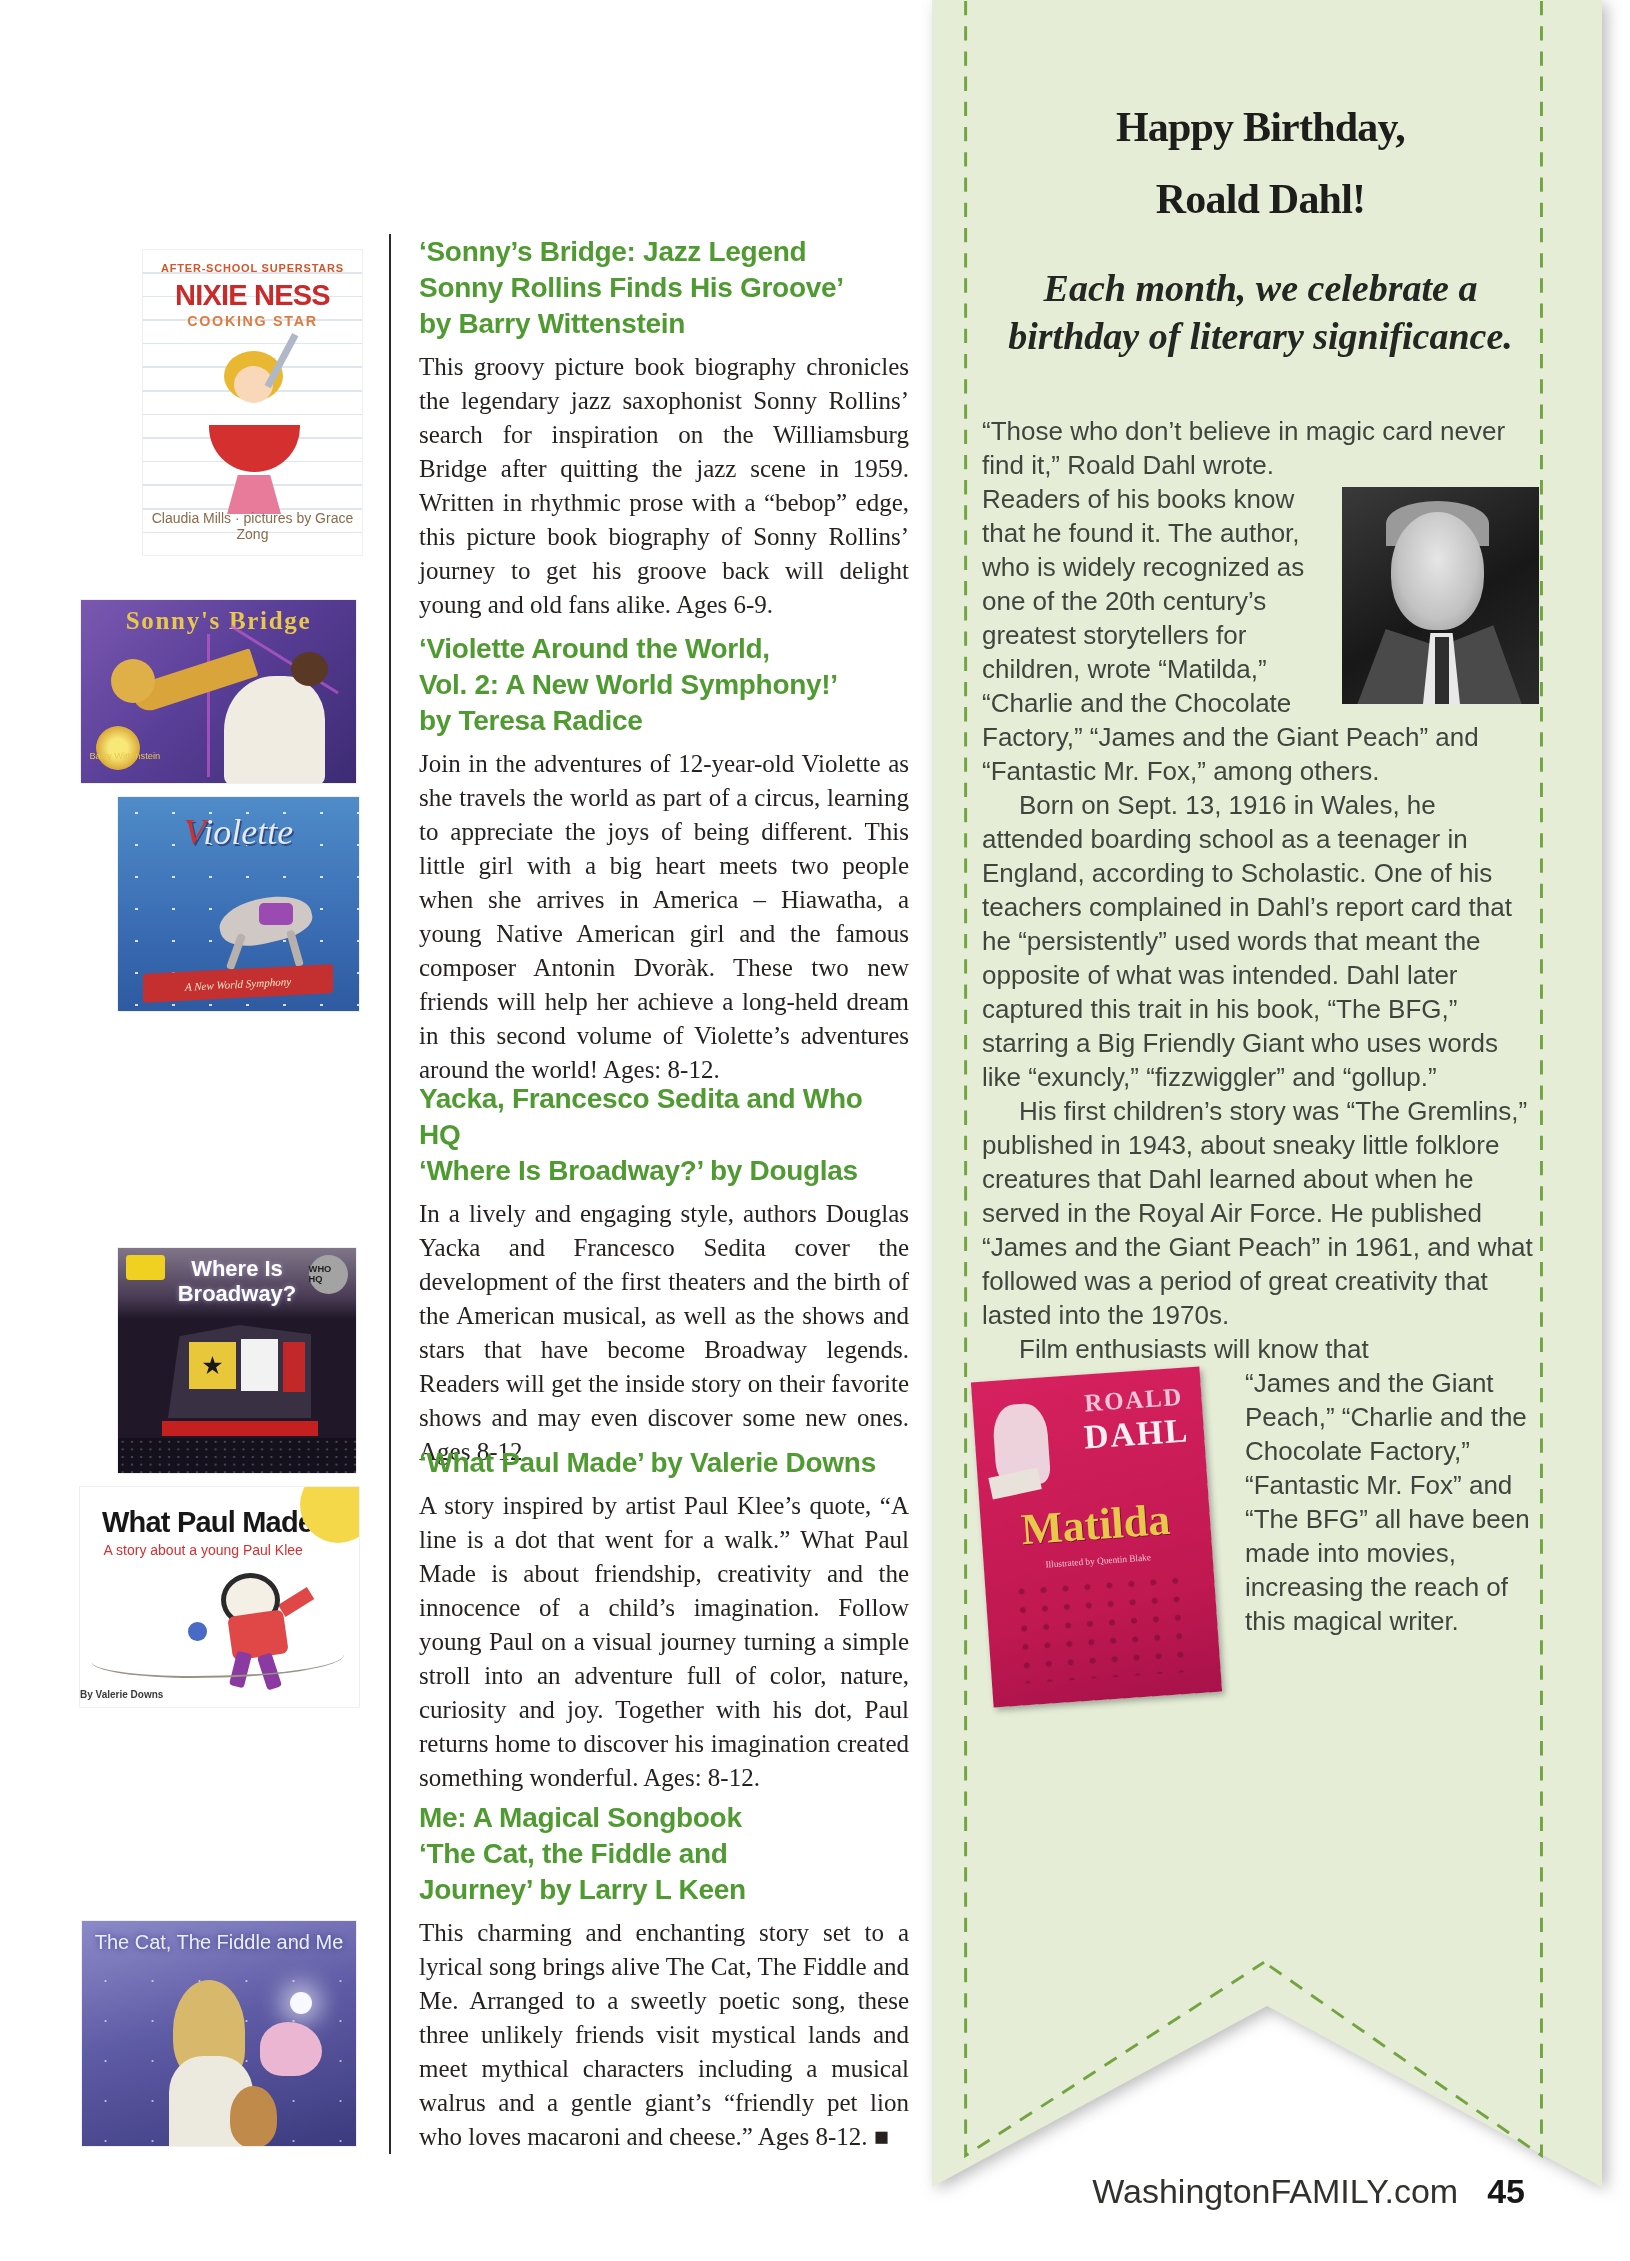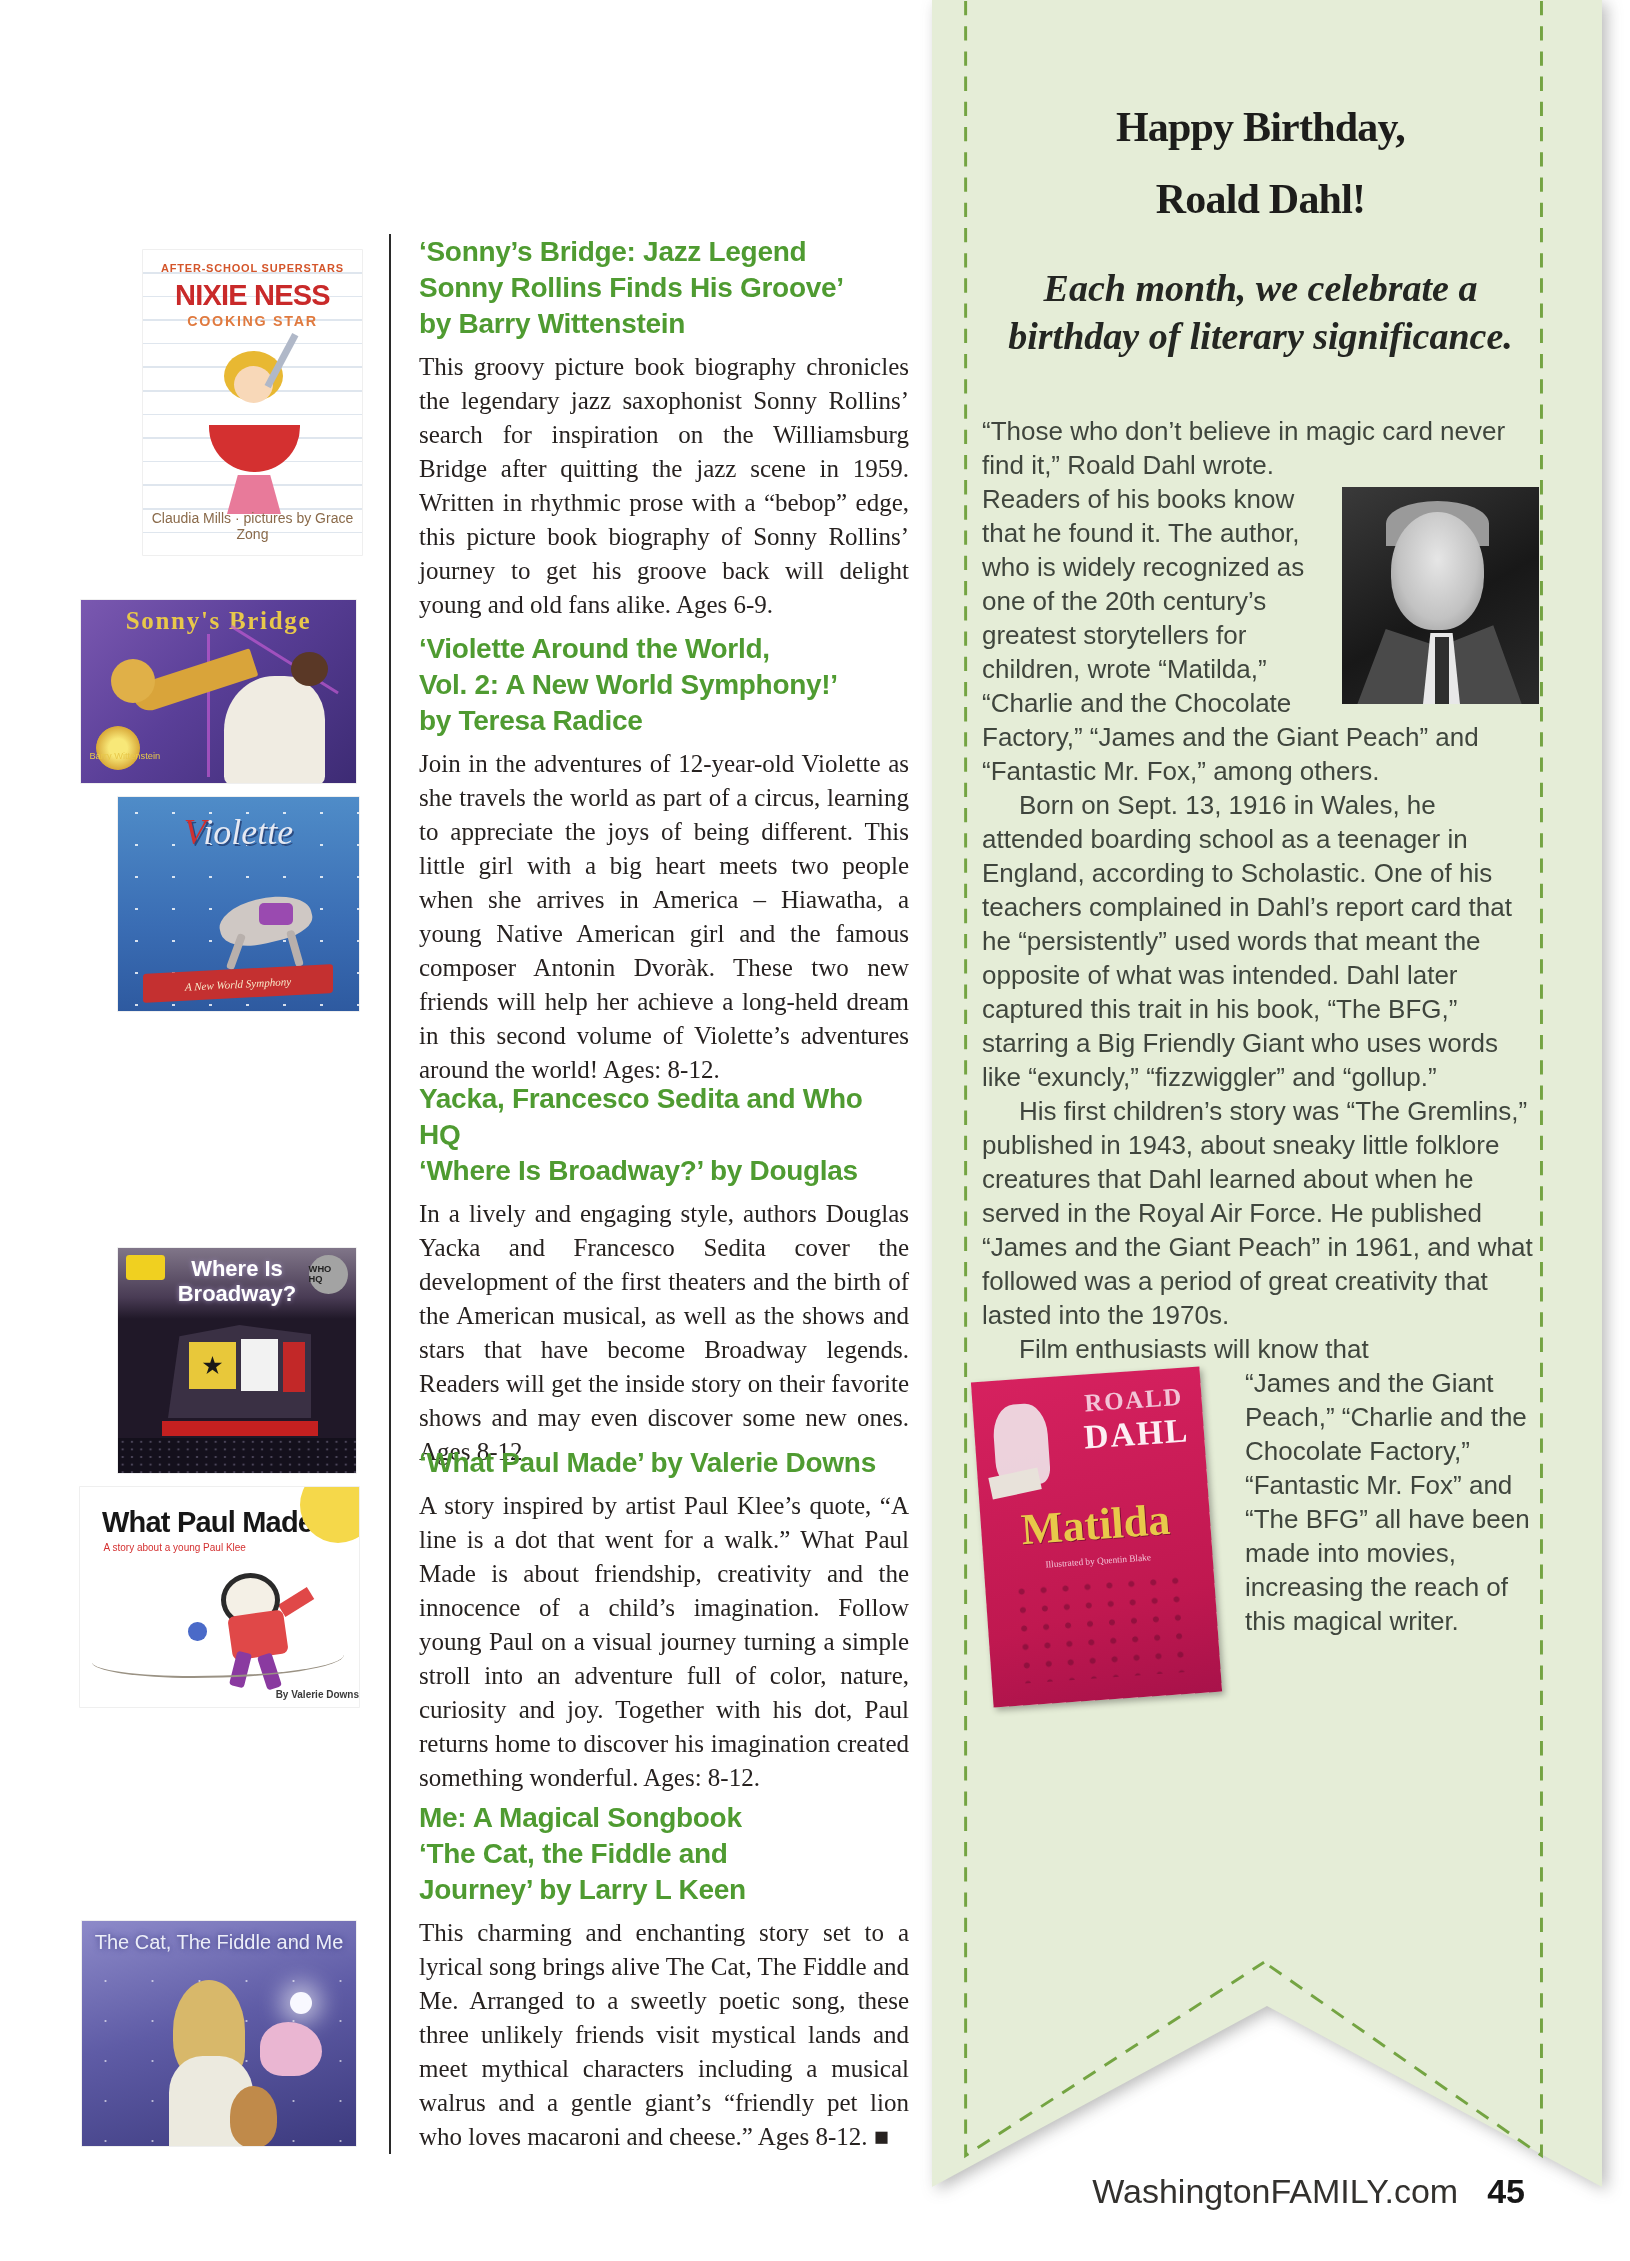--- a/index.html
+++ b/index.html
@@ -87,35 +87,35 @@
   .b-bill3{position:absolute;left:165px;top:94px;width:22px;height:50px;background:#c22828;}
   .b-marquee{position:absolute;left:44px;top:173px;width:156px;height:15px;background:#c42020;}
   .b-crowd{position:absolute;left:0;bottom:0;width:100%;height:35px;background:#14101c;}
   .b-crowd:after{content:"";position:absolute;inset:0;
      background-image:radial-gradient(circle,#4a4458 1.3px,transparent 1.5px);background-size:9.3px 7.6px;}
 
   
   #cover-paul{left:80px;top:1487px;width:279px;height:220px;background:#ffffff;}
   #cover-paul .title{color:#171717;font-family:"Liberation Sans",sans-serif;font-size:29px;
      font-weight:bold;margin:18.5px 0 0 22px;letter-spacing:-0.8px;}
-  #cover-paul .subtitle{color:#d43030;font-family:"Liberation Sans",sans-serif;font-size:10px;
+  #cover-paul .subtitle{color:#d43030;font-family:"Liberation Sans",sans-serif;font-size:14px;
      margin:3.4px 0 0 23.6px;}
   .p-sun{position:absolute;right:-17px;top:-20px;width:76px;height:76px;border-radius:50%;background:#f5d84a;}
   .p-head{position:absolute;left:141px;top:86px;width:49px;height:44px;border-radius:50%;
      background:#f4f0e6;border:5px solid #2a2a2a;}
   .p-body{position:absolute;left:150px;top:126px;width:56px;height:44px;background:#e04848;
      border-radius:6.7px;transform:rotate(-8deg);}
   .p-arm{position:absolute;left:199px;top:108px;width:34px;height:13.5px;background:#e04848;transform:rotate(-32deg);}
   .p-leg1,.p-leg2{position:absolute;width:15px;height:35px;background:#8a3aa0;border-radius:3.4px;}
   .p-leg1{left:153px;top:165px;transform:rotate(14deg);}
   .p-leg2{left:182px;top:167px;transform:rotate(-18deg);}
   .p-dot{position:absolute;left:108px;top:135px;width:18.5px;height:18.5px;border-radius:50%;background:#4a6ac8;}
   .p-ground{position:absolute;left:11.8px;bottom:29px;width:252px;height:37px;border-bottom:2.5px solid #9a9284;
      border-radius:0 0 60% 40%;}
-  #cover-paul .author{position:absolute;bottom:6.7px;width:100%;text-align:right;color:#3a3a3a;
+  #cover-paul .author{position:absolute;bottom:6.7px;width:100%;text-align:left;color:#3a3a3a;
      font-family:"Liberation Sans",sans-serif;font-size:10px;font-weight:bold;}
 
   
   #cover-cat{left:82px;top:1921px;width:274px;height:225px;
      background:linear-gradient(165deg,#8d8ac9 0%,#5f5ca6 45%,#3c3a7e 100%);}
   #cover-cat .title{color:#eceef8;font-family:"Liberation Sans",sans-serif;font-size:20px;
      text-align:center;margin-top:10px;text-shadow:0 0 6.7px #3a3a80;}
   .c-moon{position:absolute;right:44px;top:71px;width:22px;height:22px;border-radius:50%;background:#f8f8ff;
      box-shadow:0 0 22px 10px rgba(255,255,255,.55);}
   .c-stars{position:absolute;inset:0;background-image:radial-gradient(circle,#ffffff 1px,transparent 1.2px);

